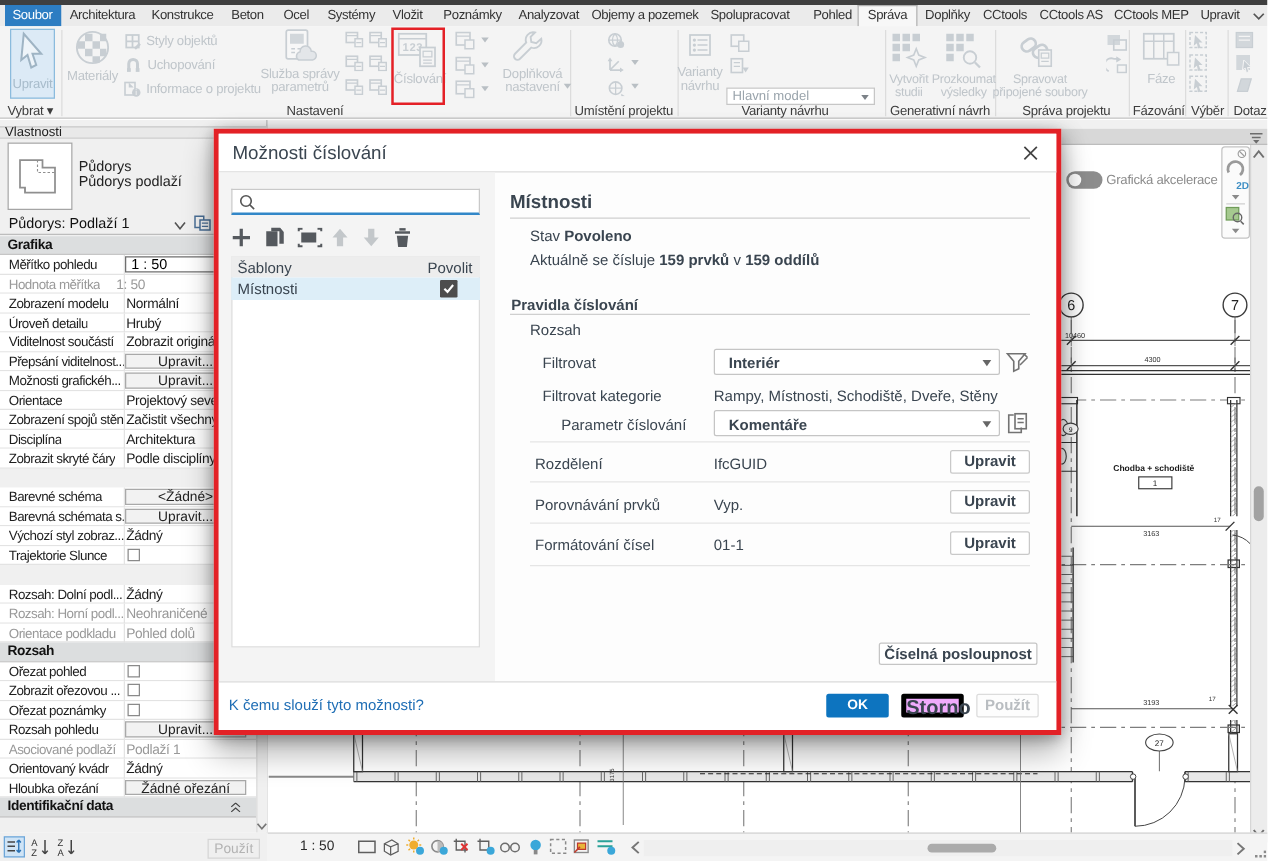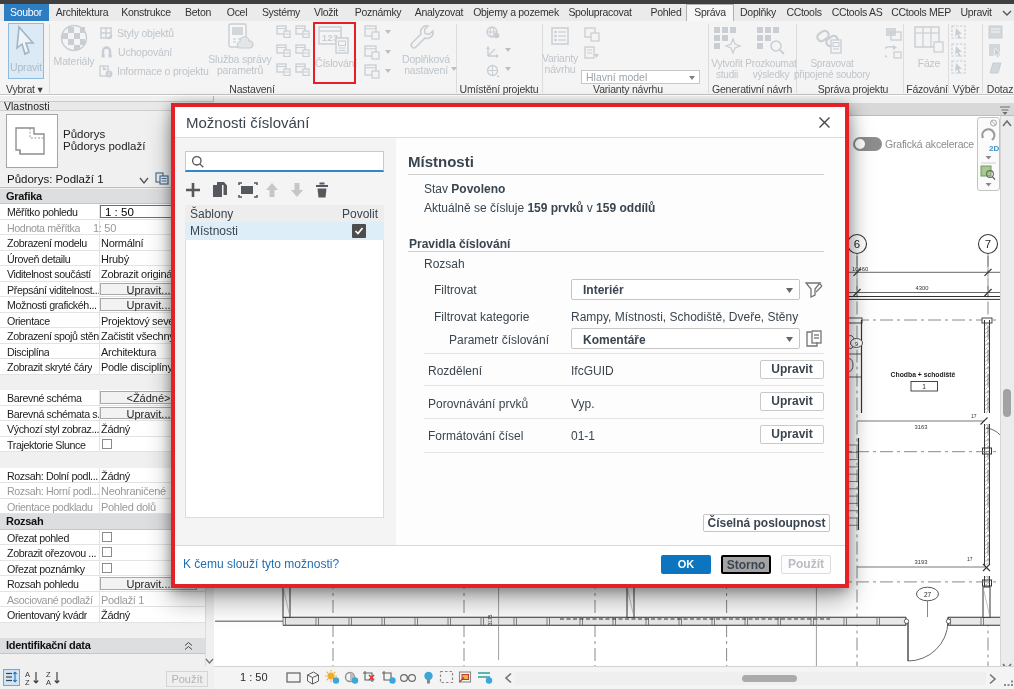--- a/index.html
+++ b/index.html
@@ -751,20 +751,25 @@
 <div class="prow" style="top:591.5px;height:15.5px;">
       <div style="position:absolute;left:99px;top:0;width:1px;height:15.5px;background:#e3e3e3;"></div>
       <div class="plab" style="color:#999;max-width:92px;">Asociované podlaží</div>
       <div class="pval" style="color:#999;">Podlaží 1</div>
     </div>
 <div class="prow" style="top:607.0px;height:15.5px;">
       <div style="position:absolute;left:99px;top:0;width:1px;height:15.5px;background:#e3e3e3;"></div>
       <div class="plab" style="color:#1d1d1d;max-width:92px;">Orientovaný kvádr</div>
       <div class="pval">Žádný</div>
     </div>
+<div class="prow" style="top:622.5px;height:15.5px;">
+      <div style="position:absolute;left:99px;top:0;width:1px;height:15.5px;background:#e3e3e3;"></div>
+      <div class="plab" style="color:#1d1d1d;max-width:92px;">Hloubka ořezání</div>
+      <div class="pbtn" style="top:1px;height:12.5px;line-height:12.5px;">Žádné ořezání</div>
+    </div>
 <div class="psec" style="top:638.0px;height:15.5px;line-height:15.5px;padding-left:6px;">Identifikační data<svg class="a" style="right:12px;top:4px" width="9" height="8" viewBox="0 0 9 8">
         <path d="M1 3.5 L4.5 0.5 L8 3.5 M1 7.5 L4.5 4.5 L8 7.5" fill="none" stroke="#444" stroke-width="1"></path>
       </svg></div>
 <div class="prow" style="top:690px;height:15.5px;">
       <div style="position:absolute;left:99px;top:0;width:1px;height:15.5px;background:#e3e3e3;"></div>
       <div class="plab" style="color:#1d1d1d;max-width:92px;">Šablona pohledu</div>
       <div class="pbtn" style="top:1px;height:12.5px;line-height:12.5px;">&lt;Žádné&gt;</div>
     </div>
 <div class="a" style="left:205px;top:188px;width:9px;height:478px;background:#f0f0f0;border-left:1px solid #dcdcdc;"></div>
 <svg class="a" style="left:205px;top:657px" width="9" height="8" viewBox="0 0 9 8">
@@ -881,16 +886,16 @@
 <div class="upr" style="top:285.5px;left:585px;">Upravit</div>
 <div class="hr" style="left:249px;top:311px;width:400px;background:#e5e5e5;"></div>
 <div class="dlbl" style="left:253px;top:322.5px;">Formátování čísel</div>
 <div class="dlbl" style="left:396px;top:322.5px;">01-1</div>
 <div class="upr" style="top:318px;left:585px;">Upravit</div>
 <div class="hr" style="left:249px;top:345px;width:400px;background:#e5e5e5;"></div>
 <div class="a" style="left:528px;top:407.5px;width:127px;height:18px;background:#fff;border:1px solid #c5c5c5;border-radius:2px;font-size:12px;font-weight:bold;color:#3a4550;text-align:center;line-height:16px;">Číselná posloupnost</div>
 <div class="a" style="left:0;top:438px;width:670px;height:39px;background:#fff;border-top:1px solid #dadada;"></div>
 <div class="a" style="left:8px;top:450px;font-size:12px;color:#1f6eb5;">K čemu slouží tyto možnosti?</div>
 <div class="a" style="left:486px;top:448.5px;width:50px;height:18.5px;background:#0d74bf;border-radius:2px;font-size:11px;font-weight:bold;color:#fff;text-align:center;line-height:18.5px;">OK</div>
-<div class="a" style="left:546px;top:448.5px;width:50px;height:18.5px;background:#a3a3a3;border:2px solid #000000;border-radius:2px;font-size:12px;font-weight:bold;color:#3a4550;text-align:center;line-height:16.5px;">Storno</div>
+<div class="a" style="left:546px;top:448.5px;width:50px;height:18.5px;background:#f0abfc;border:4px solid #000000;border-radius:2px;font-size:16px;font-weight:bold;color:#3a4550;text-align:center;line-height:16.5px;">Storno</div>
 <div class="a" style="left:606px;top:448.5px;width:50px;height:18.5px;background:#fdfdfd;border:1px solid #dcdcdc;border-radius:2px;font-size:12px;font-weight:bold;color:#b9bdc1;text-align:center;line-height:16.5px;">Použít</div>
 </div>
     </div>
 </div>
 </body></html>

